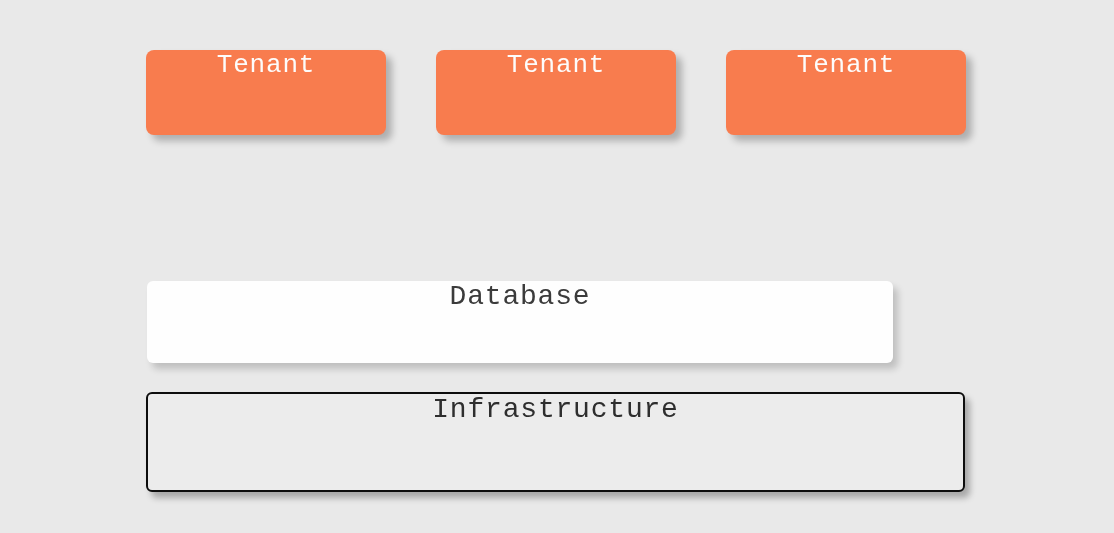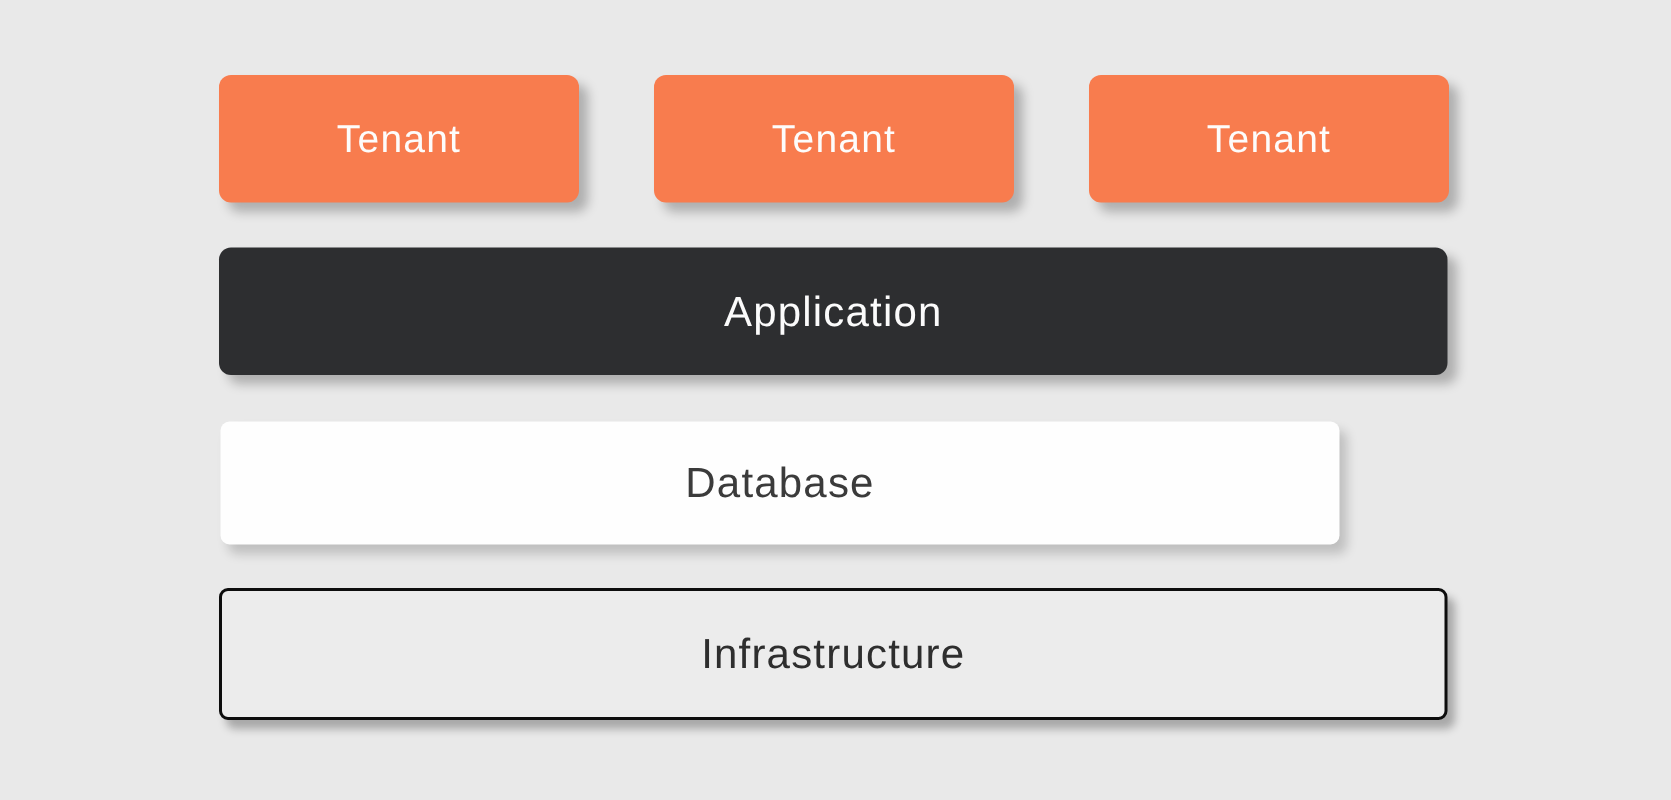--- a/index.html
+++ b/index.html
@@ -11,24 +11,25 @@
   .stage {
     position: relative;
     width: 1114px;
     height: 533px;
     background: #e9e9e9;
     overflow: hidden;
   }
   .box {
     position: absolute;
     display: flex;
-    align-items: center;
+    align-items: flex-start;
     justify-content: center;
     box-sizing: border-box;
     letter-spacing: 0.8px;
+    font-family: Liberation Mono, monospace;
   }
   .tenant {
     top: 50px;
     width: 240px;
     height: 85px;
     background: #f87c4e;
     color: #fdfcfb;
     border-radius: 8px;
     font-size: 26px;
     box-shadow: 6px 6px 7px rgba(0, 0, 0, 0.25);
@@ -55,21 +56,21 @@
     background: #fefefe;
     color: #3b3b3b;
     border-radius: 6px;
     font-size: 28px;
     box-shadow: 5px 6px 7px rgba(0, 0, 0, 0.18);
   }
   .infrastructure {
     left: 146px;
     top: 392px;
     width: 819px;
-    height: 88px;
+    height: 100px;
     background: #ececec;
     color: #2e2e2e;
     border: 2px solid #0d0d0d;
     border-radius: 6px;
     font-size: 28px;
     box-shadow: 5px 6px 6px rgba(0, 0, 0, 0.28);
   }
   .label {
     pointer-events: none;
   }
@@ -84,23 +85,20 @@
   </div>
 
   <div class="box tenant tenant-2">
     <span class="label">Tenant</span>
   </div>
 
   <div class="box tenant tenant-3">
     <span class="label">Tenant</span>
   </div>
 
-  <div class="box application">
-    <span class="label">Application</span>
-  </div>
 
   <div class="box database">
     <span class="label">Database</span>
   </div>
 
   <div class="box infrastructure">
     <span class="label">Infrastructure</span>
   </div>
 
 </div>

